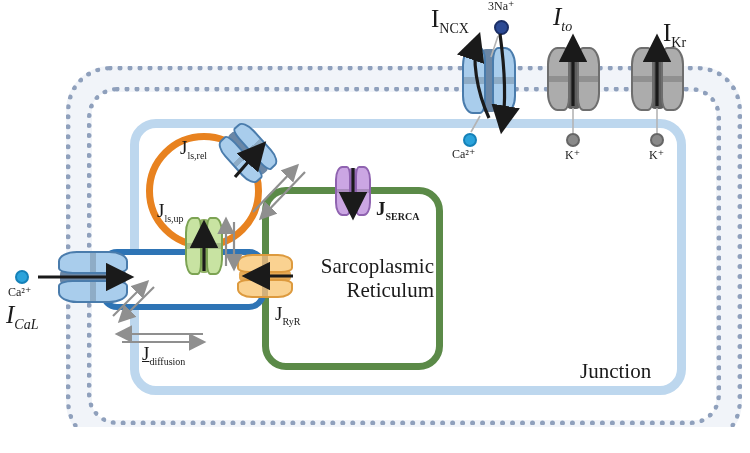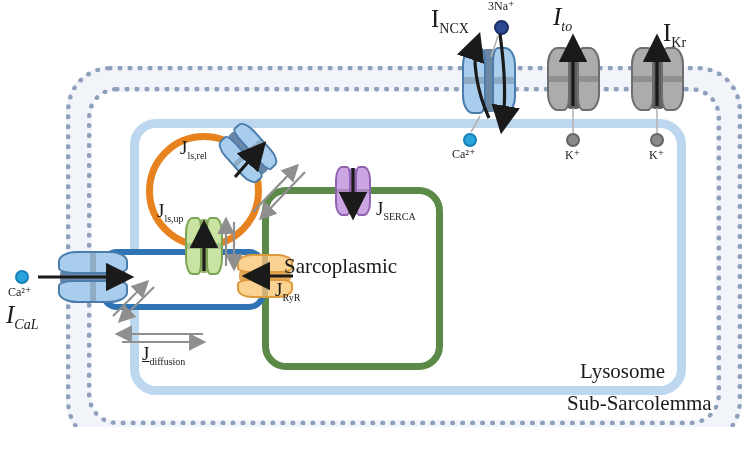--- a/index.html
+++ b/index.html
@@ -48,21 +48,21 @@
   .ion-k {width:14px;height:14px;background:#8A8A8A;border:2px solid #666;}
 
   
   .lbl{position:absolute;z-index:8;white-space:nowrap;line-height:1.05;}
   .flux{font-size:19px;}
   .flux sub{font-size:10px;}
   .cur{font-size:25px;}
   .cur sub{font-size:14px;}
   .ion-lbl{font-size:12px;}
   .big{font-size:21px;}
-  .sr-text{left:284px;top:254px;width:162px;text-align:left;z-index:8;
+  .sr-text{left:272px;top:254px;width:162px;text-align:right;z-index:8;
            font-size:21px;line-height:1.15;position:absolute;}
   svg.arrows{position:absolute;left:0;top:0;z-index:7;pointer-events:none;}
 </style>
 </head>
 <body>
 
 <div class="canvas">
 
   <div class="abs mem-band"></div>
   <div class="abs mem-dots-outer"></div>
@@ -159,23 +159,23 @@
   <div class="lbl cur" style="left:6px;top:302px;font-style:italic;"><span>I</span><sub>CaL</sub></div>
 
   <div class="lbl ion-lbl" style="left:488px;top:0px;">3Na⁺</div>
   <div class="lbl ion-lbl" style="left:452px;top:148px;">Ca²⁺</div>
   <div class="lbl ion-lbl" style="left:565px;top:149px;">K⁺</div>
   <div class="lbl ion-lbl" style="left:649px;top:149px;">K⁺</div>
   <div class="lbl ion-lbl" style="left:8px;top:286px;">Ca²⁺</div>
 
   <div class="lbl flux" style="left:180px;top:138px;"><span>J</span><sub>ls,rel</sub></div>
   <div class="lbl flux" style="left:157px;top:201px;"><span>J</span><sub>ls,up</sub></div>
-  <div class="lbl flux" style="left:376px;top:199px;"><span>J</span><sub>SERCA</sub></div>
-  <div class="lbl flux" style="left:275px;top:280px;text-align:center;"><span>J</span><sub>RyR</sub></div>
+  <div class="lbl flux" style="left:376px;top:199px;font-weight:bold;"><span>J</span><sub>SERCA</sub></div>
+  <div class="lbl flux" style="left:275px;top:304px;text-align:center;"><span>J</span><sub>RyR</sub></div>
   <div class="lbl flux" style="left:142px;top:344px;text-decoration:underline;"><span>J</span><sub>diffusion</sub></div>
 
   <div class="sr-text">
     <div>Sarcoplasmic</div>
+    <div>Reticulum</div>
   </div>
-  <div class="lbl big" style="left:580px;top:360px;">Lysosome</div>
-  <div class="lbl big" style="left:567px;top:392px;">Sub-Sarcolemma</div>
+  <div class="lbl big" style="left:580px;top:360px;">Junction</div>
 
 </div>
 
 </body></html>

